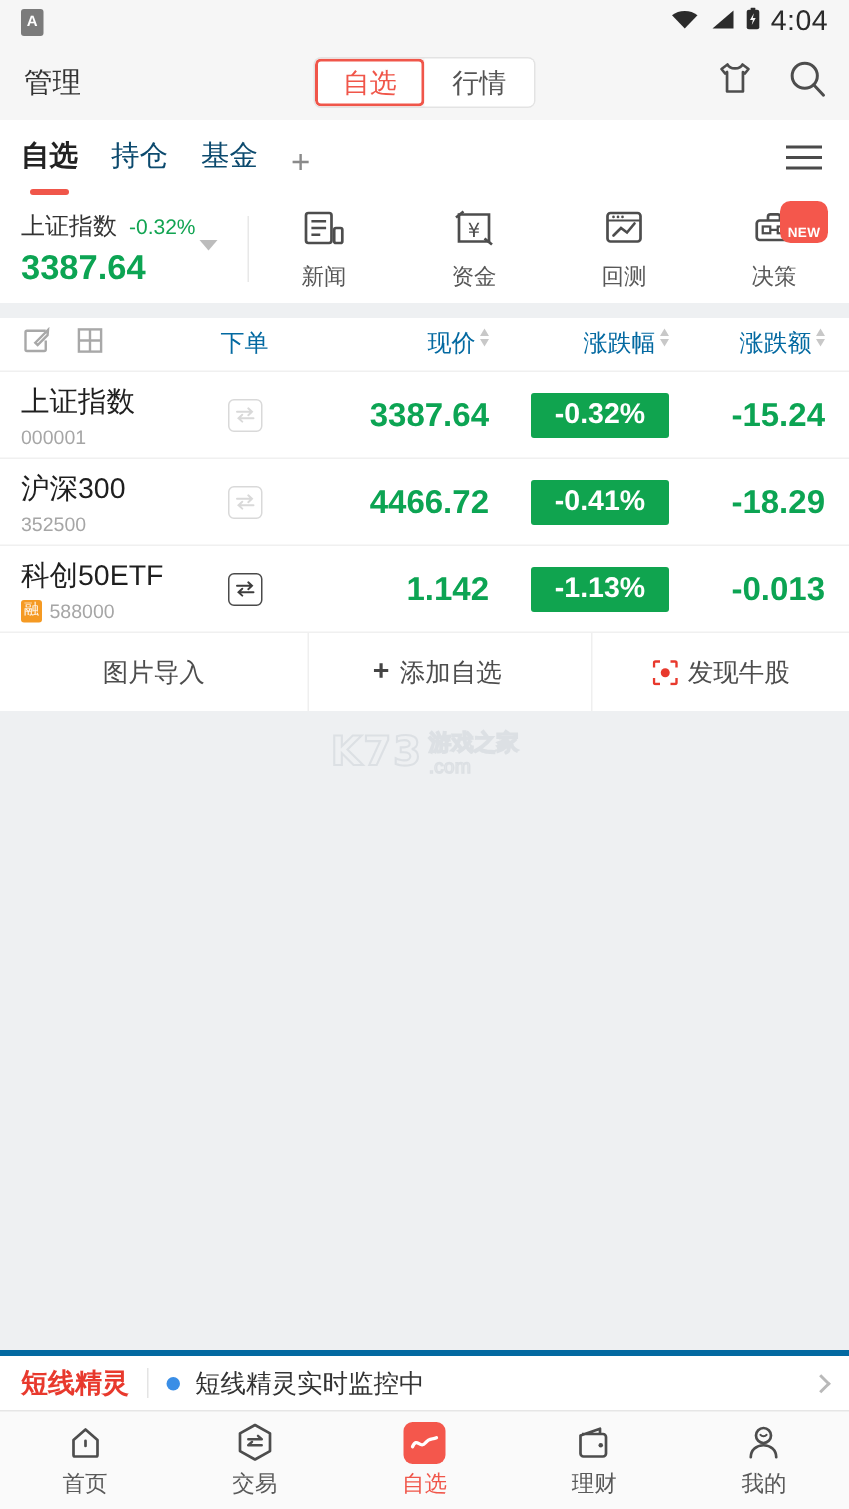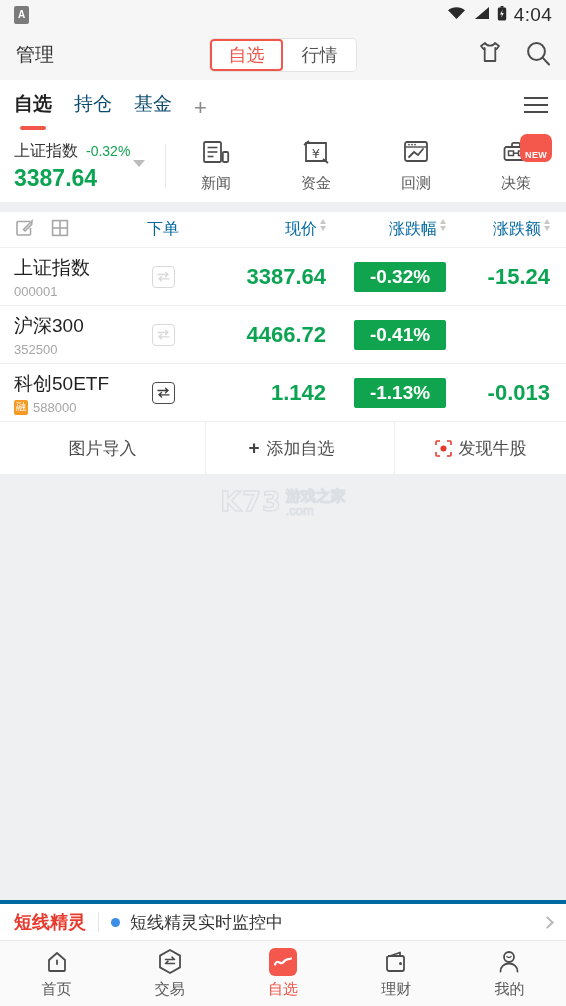--- a/index.html
+++ b/index.html
@@ -425,20 +425,21 @@
         <svg width="13" height="11" viewBox="0 0 13 11">
           <path d="M1 3.5 H11 M8.5 1.2 L11 3.5 L8.5 5.8" fill="none" stroke="#d9d9d9" stroke-width="1.3" stroke-linecap="round"></path>
           <path d="M12 7.8 H2 M4.5 5.5 L2 7.8 L4.5 10.1" fill="none" stroke="#d9d9d9" stroke-width="1.3" stroke-linecap="round"></path>
         </svg>
       </span>
     </div>
     <div class="cell-price">4466.72</div>
     <div class="cell-pct">
       <span class="pctbadge">-0.41%</span>
     </div>
+    <div class="cell-amt">-18.29</div>
   </div>
 
   <div class="row">
     <div class="cell-name">
       <span class="nm">科创50ETF</span>
       <span class="sub">
         <span class="rz">融</span>
         <span class="code">588000</span>
       </span>
     </div>

